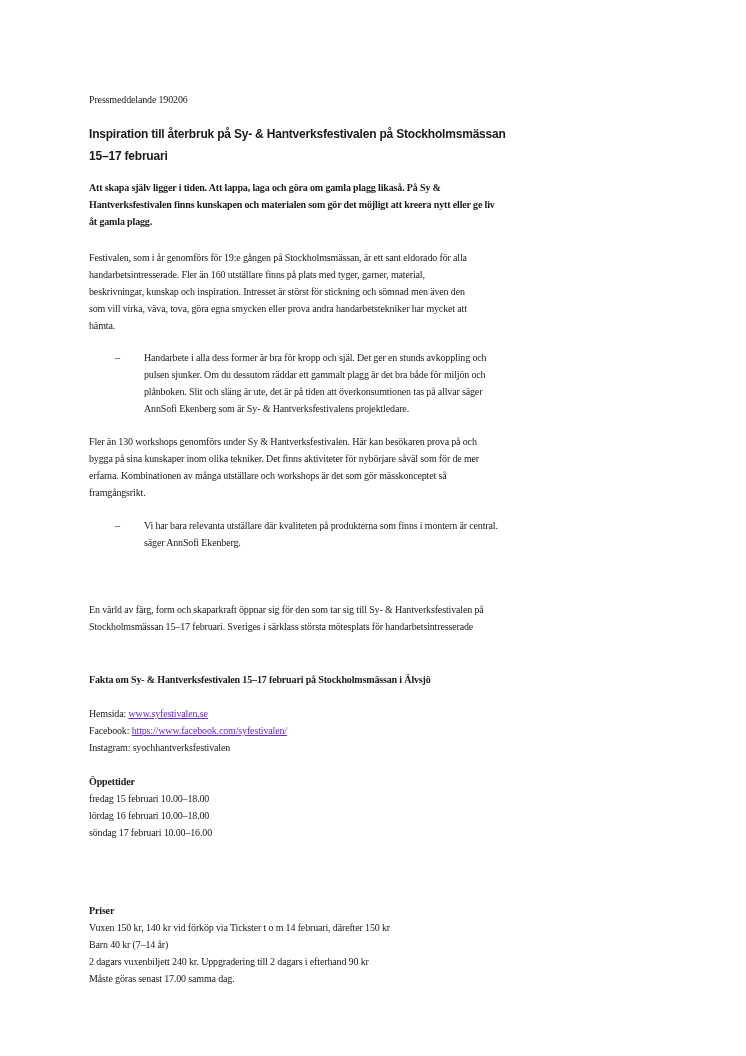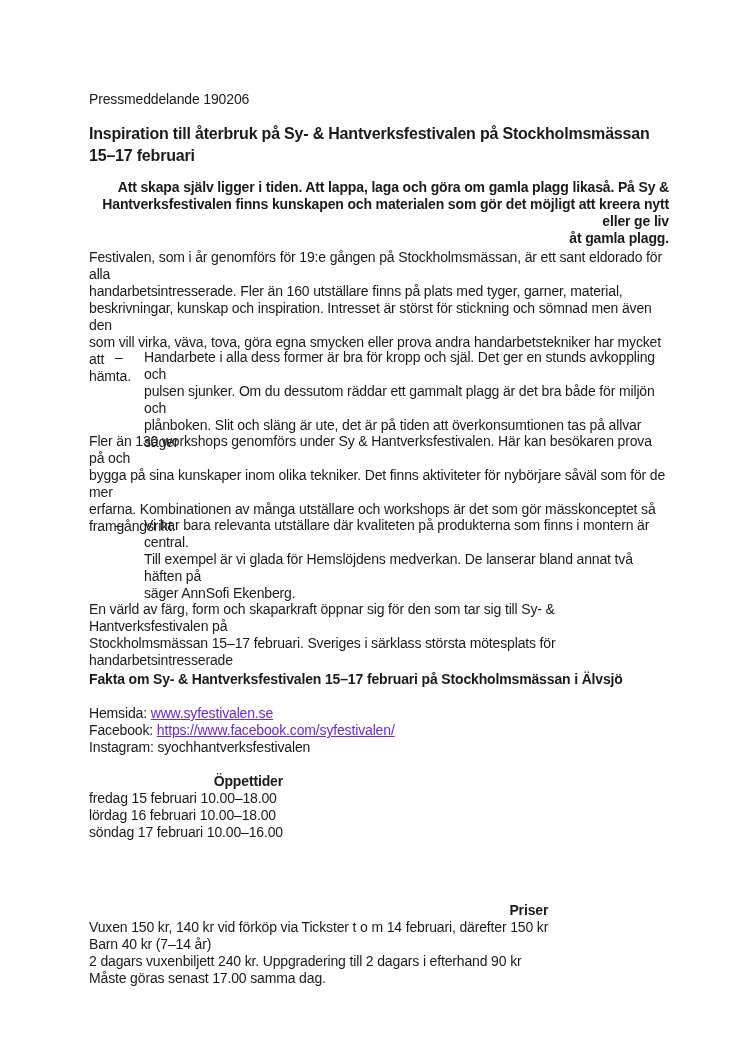--- a/index.html
+++ b/index.html
@@ -1,22 +1,22 @@
 <!DOCTYPE html>
 <html><head>
 <meta charset="utf-8">
 <style>
   html, body { margin: 0; padding: 0; background: #ffffff; }
   body { width: 746px; height: 1056px; position: relative; overflow: hidden;
          font-family: "Liberation Sans", "DejaVu Sans", sans-serif; color: #1a1a1a; }
   .page { position: absolute; left: 89px; top: 0; width: 580px; }
   .abs { position: absolute; left: 0; }
-  .t { font-size: 14px; line-height: 17px; letter-spacing: -0.15px; }
-  .b { font-weight: bold; text-align: right; }
-  .title { font-size: 16px; line-height: 22px; font-weight: bold; letter-spacing: -0.2px; }
+  .t { font-size: 10px; line-height: 17px; letter-spacing: -0.15px; font-family: Liberation Serif, serif; }
+  .b { font-weight: bold; }
+  .title { font-size: 12px; line-height: 22px; font-weight: bold; letter-spacing: -0.2px; }
   .bullet { position: absolute; left: 20px; width: 560px; }
   .bullet .dash { position: absolute; left: 6px; top: 0; }
   .bullet .btext { margin-left: 35px; }
   .link { color: #6d28d9; text-decoration: underline; }
   p { margin: 0; }
 </style>
 </head>
 <body>
 
 <div class="page">
@@ -41,35 +41,35 @@
     <p>som vill virka, väva, tova, göra egna smycken eller prova andra handarbetstekniker har mycket att</p>
     <p>hämta.</p>
   </div>
 
   <div class="bullet t" style="top:349px;">
     <span class="dash">–</span>
     <div class="btext">
       <p>Handarbete i alla dess former är bra för kropp och själ. Det ger en stunds avkoppling och</p>
       <p>pulsen sjunker. Om du dessutom räddar ett gammalt plagg är det bra både för miljön och</p>
       <p>plånboken. Slit och släng är ute, det är på tiden att överkonsumtionen tas på allvar säger</p>
+      <p>AnnSofi Ekenberg som är Sy- &amp; Hantverksfestivalens projektledare.</p>
     </div>
   </div>
 
   <div class="abs t" style="top:433px;">
     <p>Fler än 130 workshops genomförs under Sy &amp; Hantverksfestivalen. Här kan besökaren prova på och</p>
     <p>bygga på sina kunskaper inom olika tekniker. Det finns aktiviteter för nybörjare såväl som för de mer</p>
     <p>erfarna. Kombinationen av många utställare och workshops är det som gör mässkonceptet så</p>
     <p>framgångsrikt.</p>
   </div>
 
   <div class="bullet t" style="top:517px;">
     <span class="dash">–</span>
     <div class="btext">
       <p>Vi har bara relevanta utställare där kvaliteten på produkterna som finns i montern är central.</p>
-      <p>Till exempel är vi glada för Hemslöjdens medverkan. De lanserar bland annat två häften på</p>
       <p>säger AnnSofi Ekenberg.</p>
     </div>
   </div>
 
   <div class="abs t" style="top:601px;">
     <p>En värld av färg, form och skaparkraft öppnar sig för den som tar sig till Sy- &amp; Hantverksfestivalen på</p>
     <p>Stockholmsmässan 15–17 februari. Sveriges i särklass största mötesplats för handarbetsintresserade</p>
   </div>
 
   <p class="abs t b" style="top:671px;">Fakta om Sy- &amp; Hantverksfestivalen 15–17 februari på Stockholmsmässan i Älvsjö</p>

